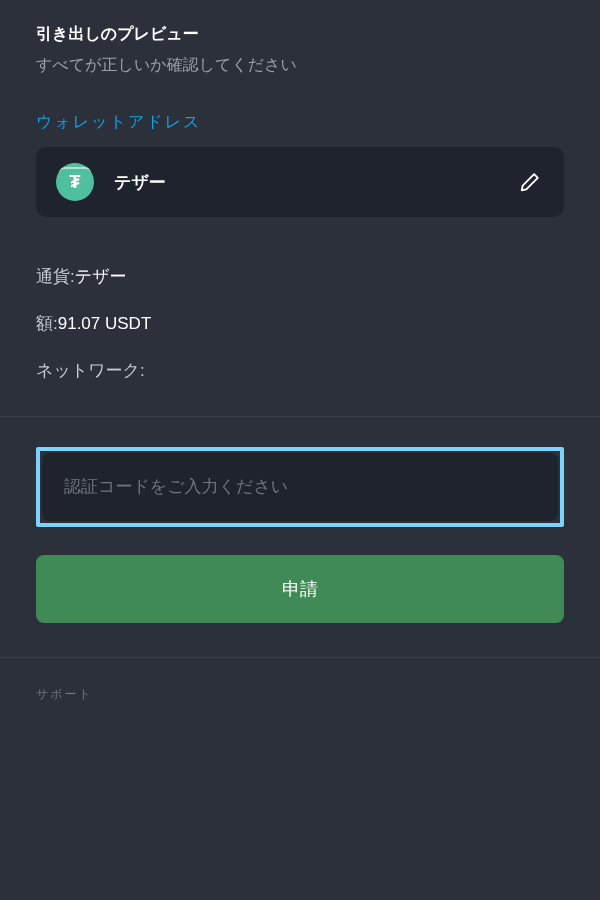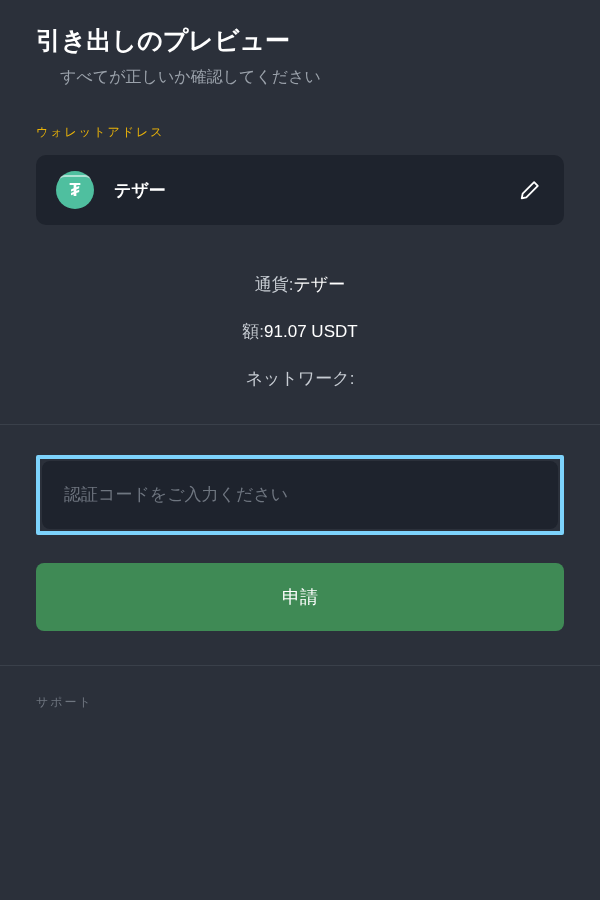--- a/index.html
+++ b/index.html
@@ -6,35 +6,34 @@
     body {
       width: 600px;
       height: 900px;
       background: #2b303a;
       font-family: -apple-system, BlinkMacSystemFont, "Hiragino Sans", "Hiragino Kaku Gothic ProN", Meiryo, sans-serif;
       color: #ffffff;
       overflow: hidden;
     }
     .container { padding: 0 36px; }
     .page-title {
-      font-size: 25px;
+      font-size: 16px;
       font-weight: 600;
       color: #ffffff;
       padding-top: 24px;
     }
     .page-subtitle {
       font-size: 16px;
       color: #9ba2ab;
       margin-top: 10px;
       margin-bottom: 36px;
-      margin-left: 24px;
     }
     .section-label {
-      font-size: 12px;
-      color: #eab308;
+      font-size: 16px;
+      color: #0ea5e9;
       letter-spacing: 2px;
       margin-bottom: 14px;
     }
     .wallet-row {
       background: #1e232d;
       border-radius: 10px;
       padding: 16px 20px;
       display: flex;
       align-items: center;
       justify-content: space-between;
@@ -62,21 +61,21 @@
       font-weight: 700;
       font-size: 18px;
       font-family: Arial, sans-serif;
     }
     .wallet-name { font-size: 17px; font-weight: 600; color: #ffffff; }
     .edit-btn {
       background: transparent; border: none; cursor: pointer;
       width: 28px; height: 28px; display:flex; align-items:center; justify-content:center;
     }
     .summary-item {
-      display: flex; justify-content: center; align-items: center;
+      display: flex; justify-content: flex-start; align-items: center;
       padding: 12px 0;
       font-size: 17px;
     }
     .summary-item .k { color: #c7ccd3; }
     .summary-item .v { color: #ffffff; font-weight: 500; }
     .divider {
       border: none;
       border-top: 1px solid #3a404a;
       margin: 22px -36px 30px -36px;
     }

